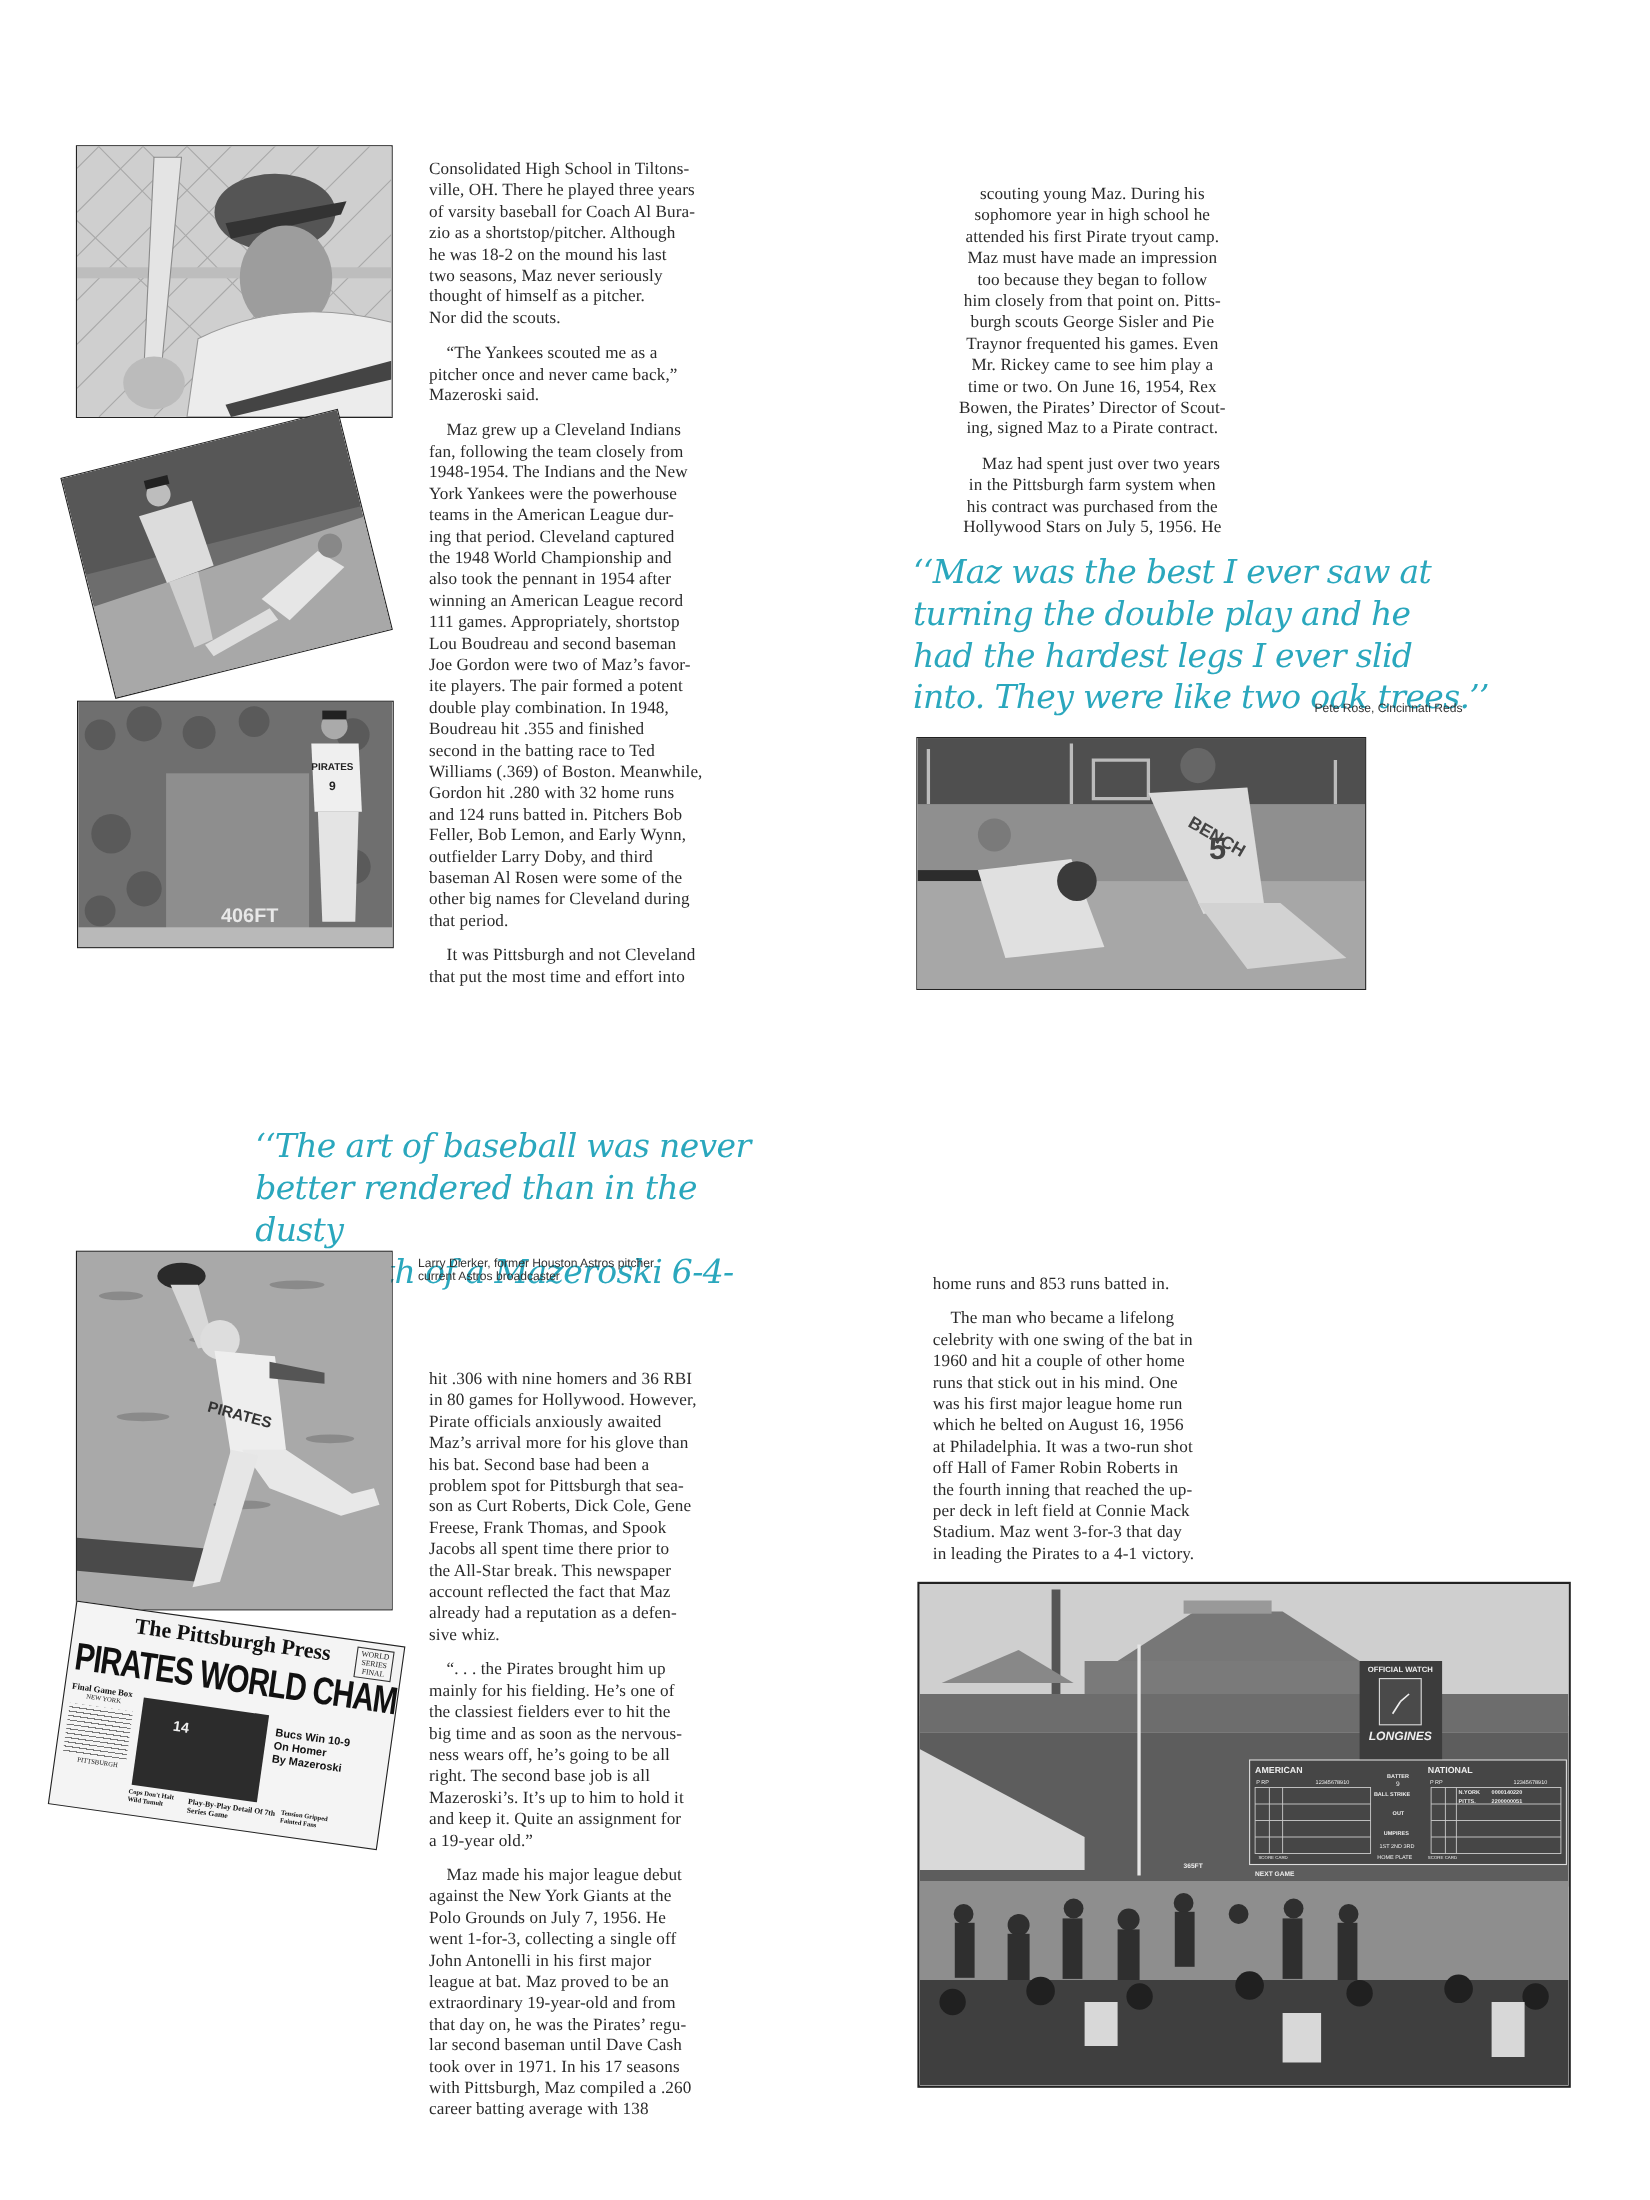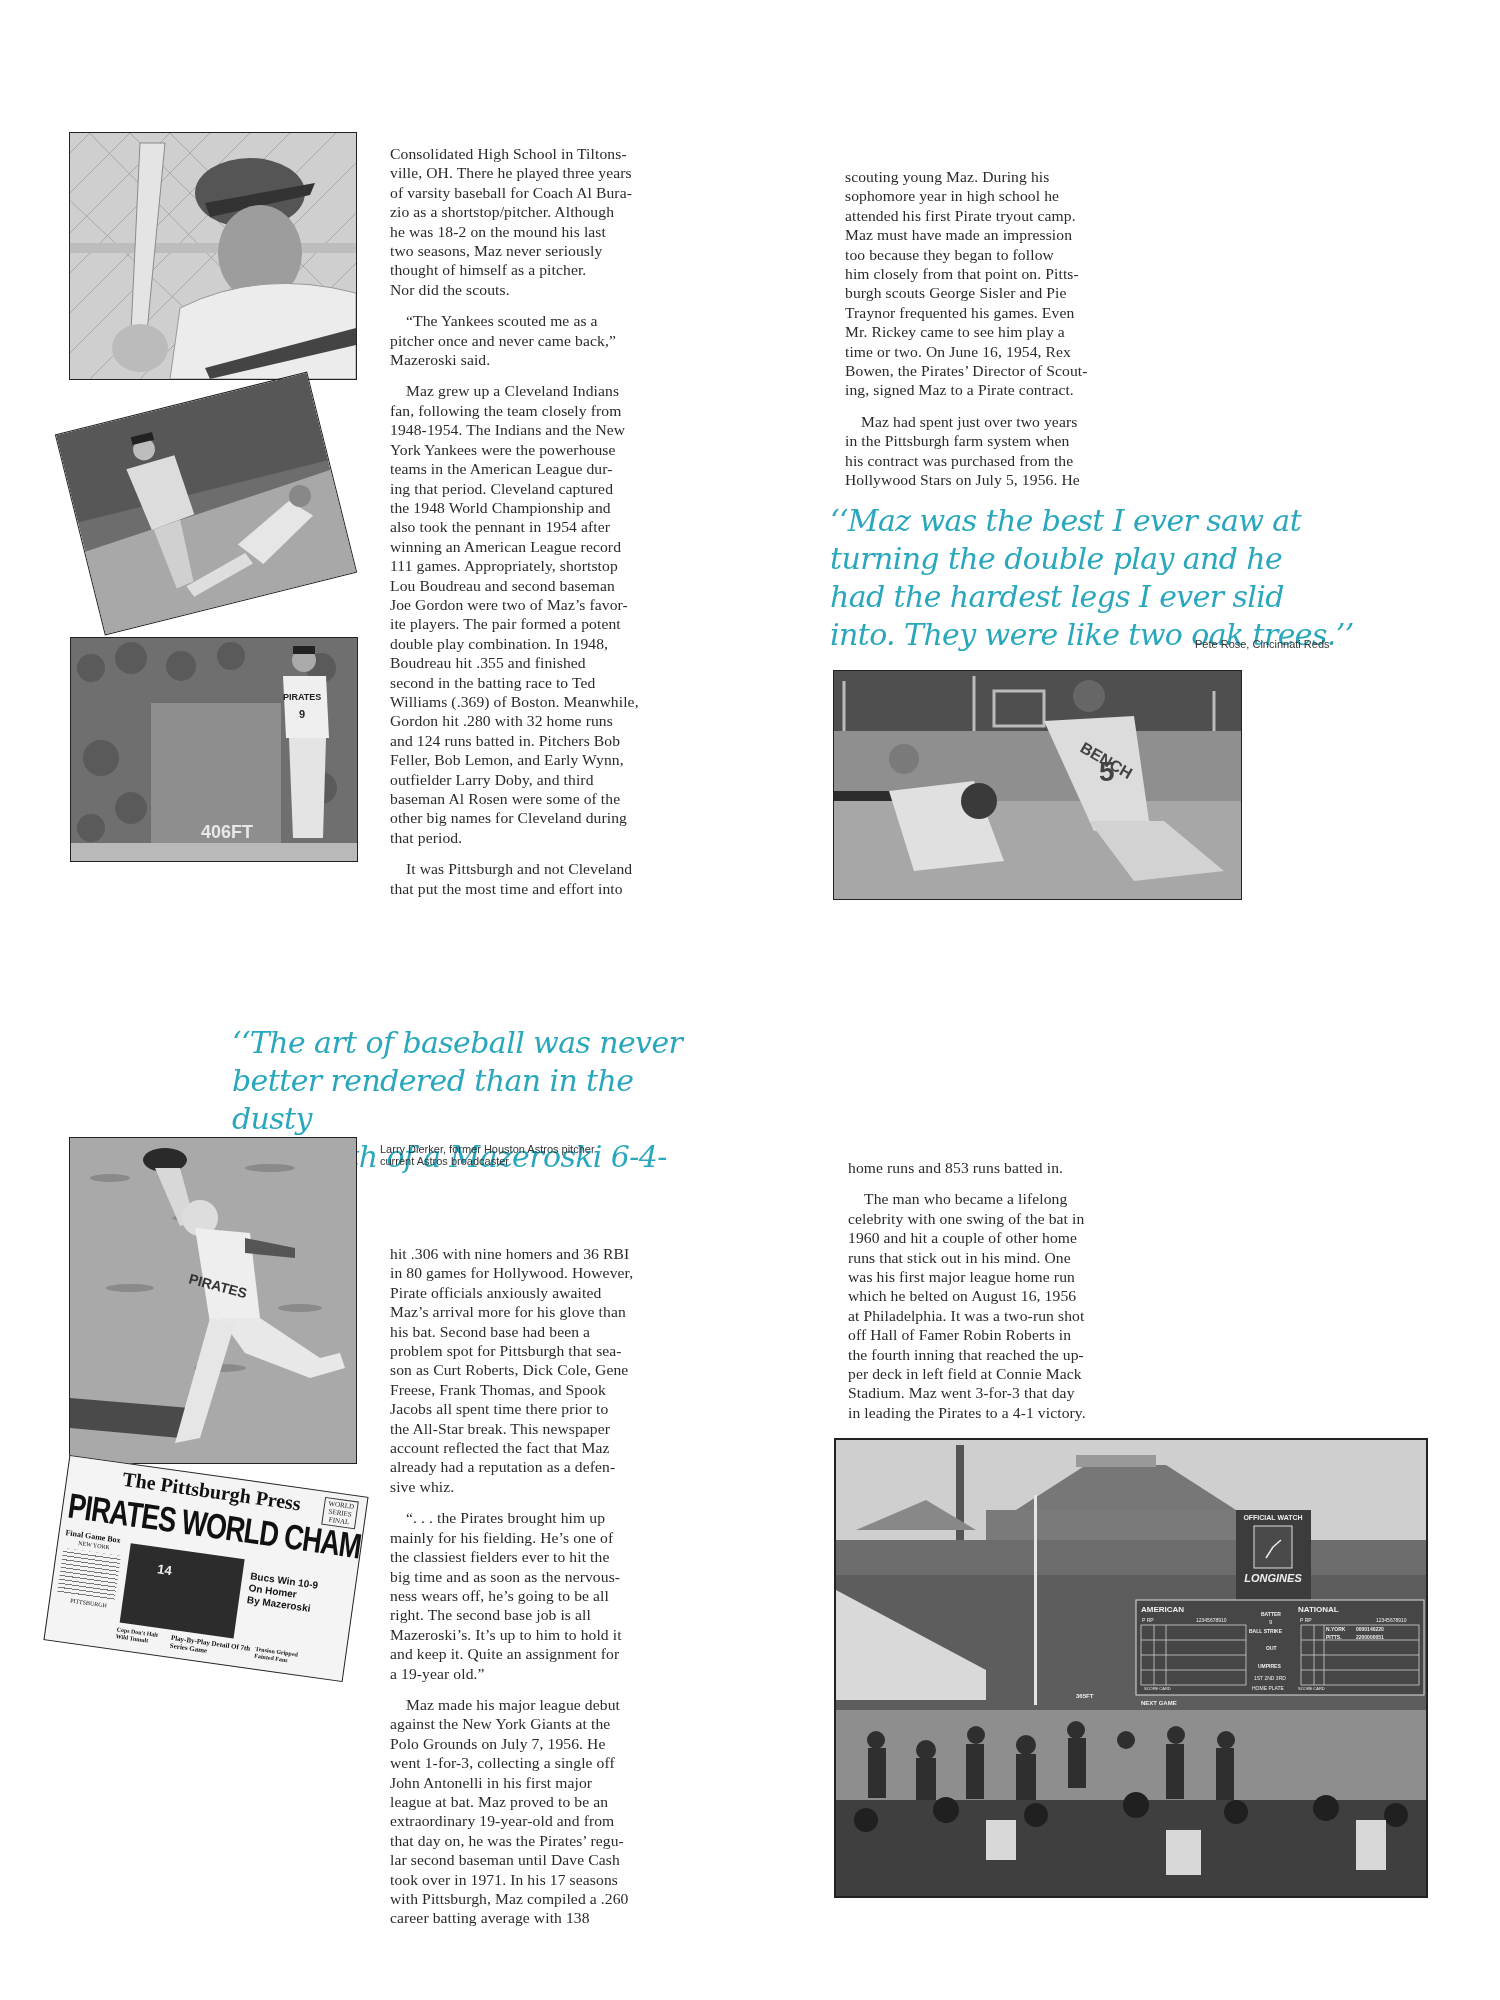--- a/index.html
+++ b/index.html
@@ -109,21 +109,21 @@
 and 124 runs batted in. Pitchers Bob
 Feller, Bob Lemon, and Early Wynn,
 outfielder Larry Doby, and third
 baseman Al Rosen were some of the
 other big names for Cleveland during
 that period.</p>
   <p class="indent">It was Pittsburgh and not Cleveland
 that put the most time and effort into</p>
 </div>
 
-<div class="col" style="left:833px;top:155px;width:320px;">
+<div class="col" style="left:833px;top:155px;width:320px;text-align:center;">
   <p>scouting young Maz. During his
 sophomore year in high school he
 attended his first Pirate tryout camp.
 Maz must have made an impression
 too because they began to follow
 him closely from that point on. Pitts-
 burgh scouts George Sisler and Pie
 Traynor frequented his games. Even
 Mr. Rickey came to see him play a
 time or two. On June 16, 1954, Rex

